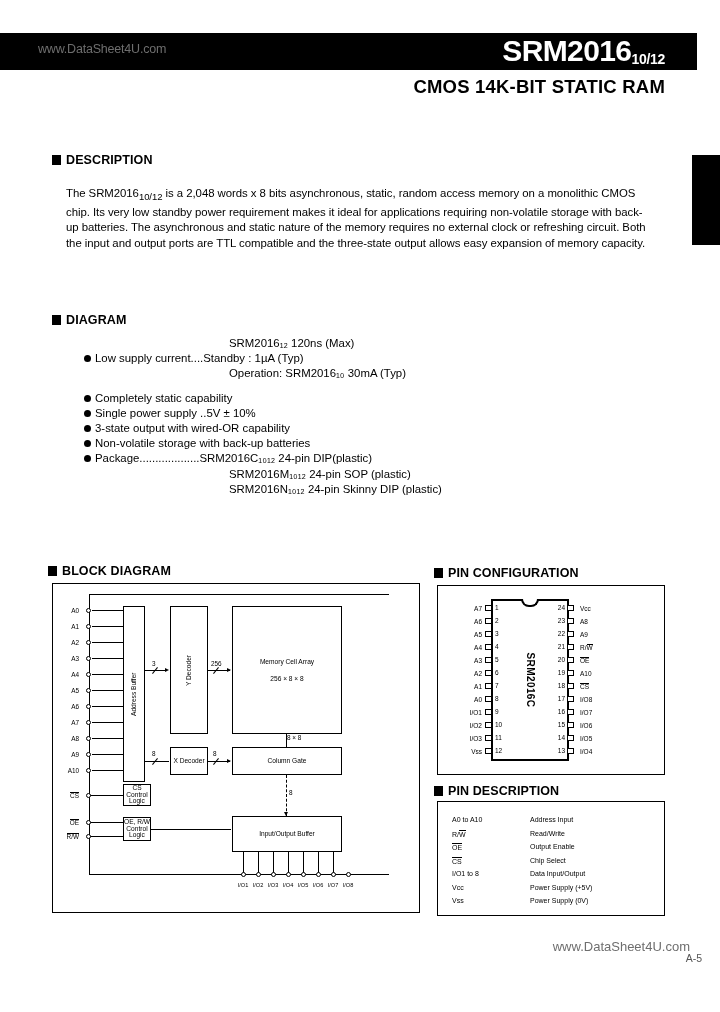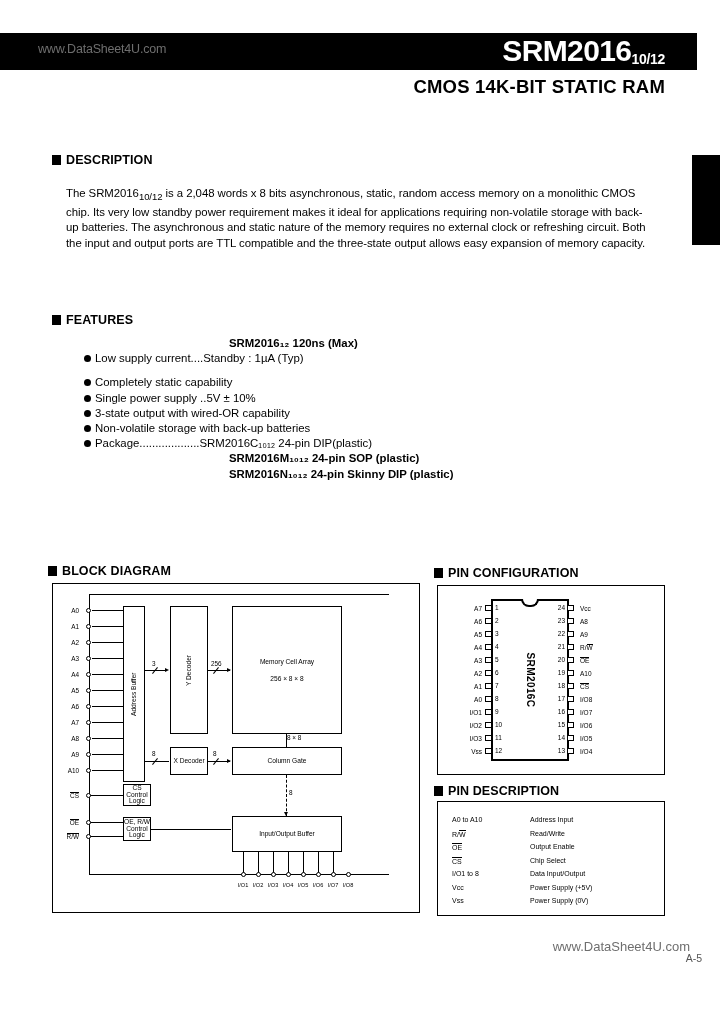--- a/index.html
+++ b/index.html
@@ -119,21 +119,21 @@
   .feat-row { white-space: nowrap; }
   .bullet {
     display: inline-block;
     width: 7px;
     height: 7px;
     border-radius: 50%;
     background: #000000;
     margin-right: 4px;
     vertical-align: 0px;
   }
-  .indent-1 { padding-left: 145px; font-weight: bold; }
+  .indent-1 { padding-left: 145px; }
   .indent-2 { padding-left: 178px; }
   .feat-gap { height: 9px; }
 
   
   #bd-head { left: 48px; top: 564px; }
   .bd-frame {
     position: absolute;
     left: 52px;
     top: 583px;
     width: 368px;
@@ -318,24 +318,25 @@
   <div class="header-bar"></div>
   <div class="watermark-top">www.DataSheet4U.com</div>
   <div class="part-title"><span>SRM2016</span><span class="suffix">10/12</span></div>
   <div class="subtitle">CMOS 14K-BIT STATIC RAM</div>
 
   <div class="edge-tab"></div>
 
   <div class="sect-head" id="desc-head"><span class="sq"></span><span>DESCRIPTION</span></div>
   <div class="desc-body" id="desc-body">The SRM2016<sub>10/12</sub> is a 2,048 words x 8 bits asynchronous, static, random access memory on a monolithic CMOS chip. Its very low standby power requirement makes it ideal for applications requiring non-volatile storage with back-up batteries. The asynchronous and static nature of the memory requires no external clock or refreshing circuit.  Both the input and output ports are TTL compatible and the three-state output allows easy expansion of memory capacity.</div>
 
-  <div class="sect-head" id="feat-head"><span class="sq"></span><span>FEATURES</span></div>
+  <div class="sect-head" id="feat-head"><span class="sq"></span><span>DIAGRAM</span></div>
   <div class="feat-list" id="feat-list">
       <div class="feat-row indent-1">SRM2016₁₂ 120ns (Max)</div>
       <div class="feat-row"><span class="bullet"></span><span>Low supply current....Standby : 1µA (Typ)</span></div>
+      <div class="feat-row indent-1">Operation:  SRM2016₁₀   30mA (Typ)</div>
       <div class="feat-gap"></div>
       <div class="feat-row"><span class="bullet"></span><span>Completely static capability</span></div>
       <div class="feat-row"><span class="bullet"></span><span>Single power supply ..5V ± 10%</span></div>
       <div class="feat-row"><span class="bullet"></span><span>3-state output with wired-OR capability</span></div>
       <div class="feat-row"><span class="bullet"></span><span>Non-volatile storage with back-up batteries</span></div>
       <div class="feat-row"><span class="bullet"></span><span>Package...................SRM2016C₁₀₁₂ 24-pin DIP(plastic)</span></div>
       <div class="feat-row indent-1">SRM2016M₁₀₁₂ 24-pin SOP (plastic)</div>
       <div class="feat-row indent-1">SRM2016N₁₀₁₂ 24-pin Skinny DIP (plastic)</div>
     </div>
 

